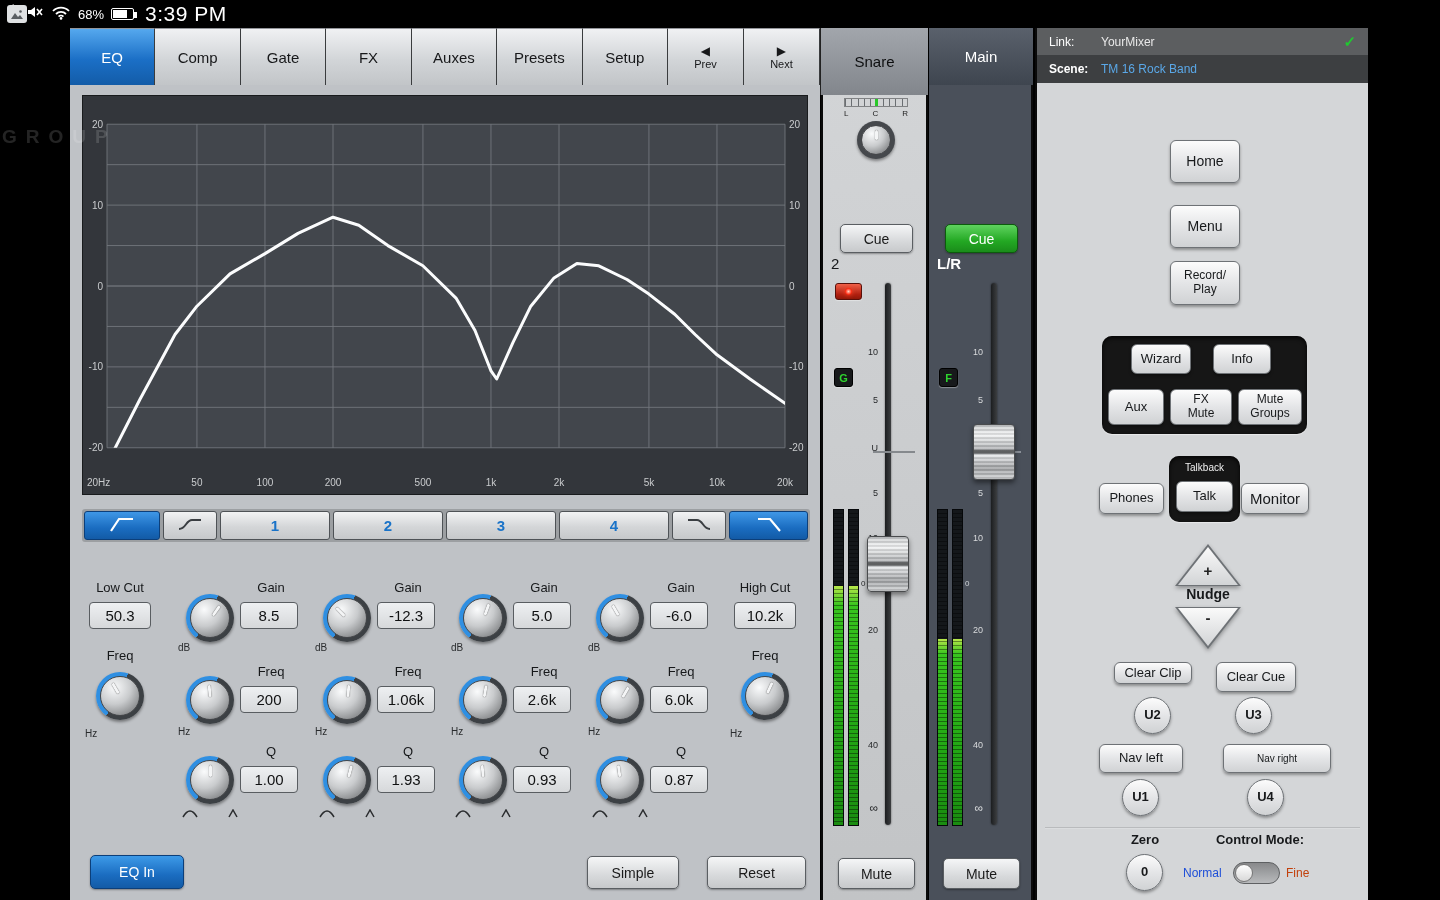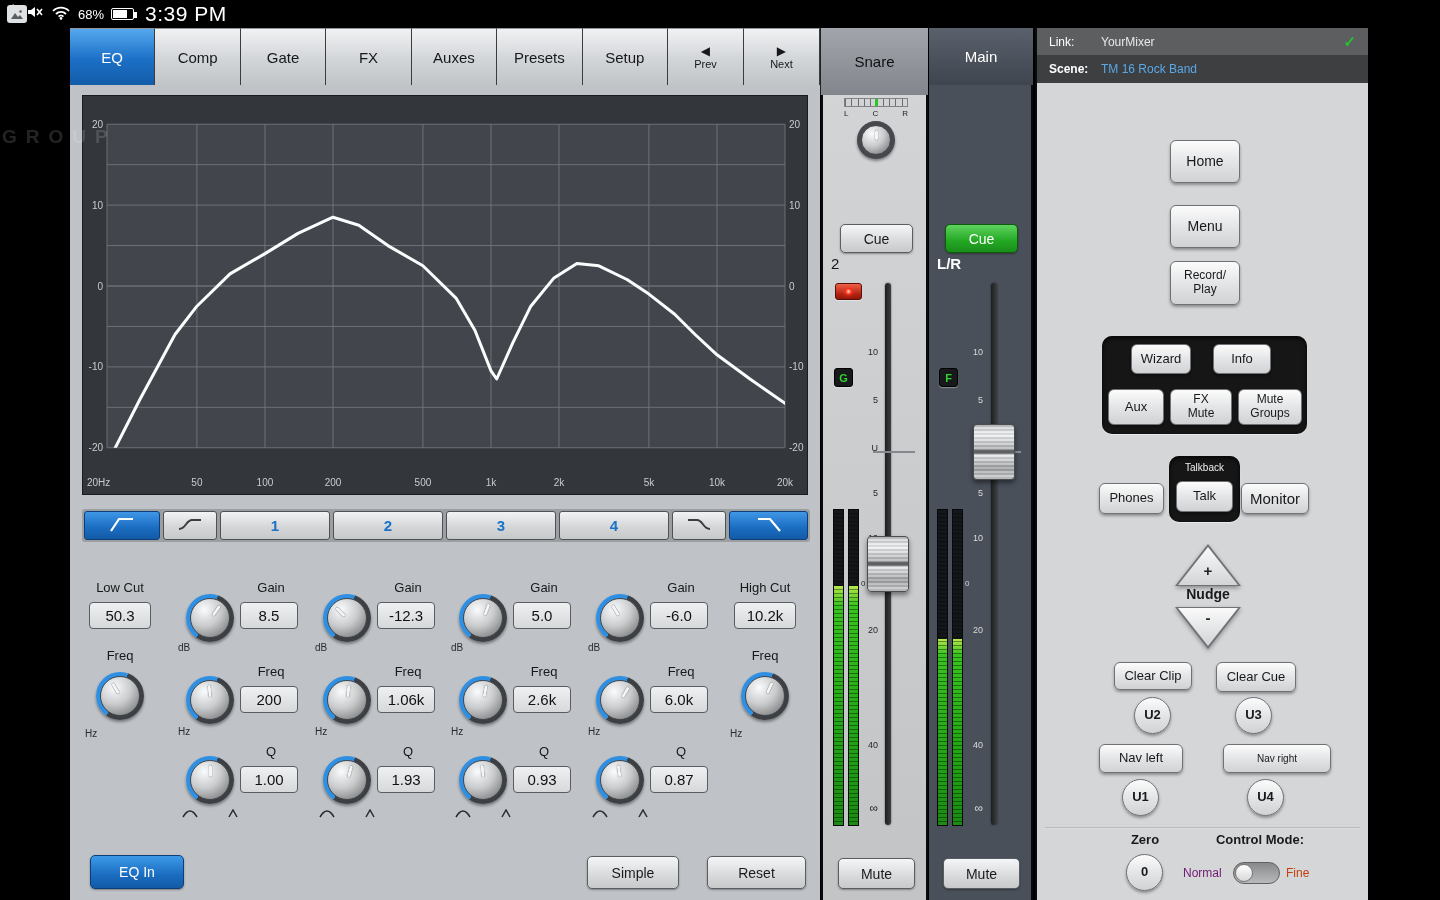--- a/index.html
+++ b/index.html
@@ -168,31 +168,31 @@
   .tri-b{inset:0;background:#6e7276}
   .tri-f{background:linear-gradient(#fafafa,#d2d4d6)}
   .tw-up .tri-b{clip-path:polygon(50% 0,100% 100%,0 100%)}
   .tw-up .tri-f{clip-path:polygon(50% 0,100% 100%,0 100%);left:3px;right:3px;top:3px;bottom:1px}
   .tw-down .tri-b{clip-path:polygon(0 0,100% 0,50% 100%)}
   .tw-down .tri-f{clip-path:polygon(0 0,100% 0,50% 100%);left:3px;right:3px;top:1px;bottom:3px}
   .tri-sign{position:absolute;width:100%;text-align:center;font-size:15px;font-weight:bold;color:#222}
   .tw-up .tri-sign{top:18px}
   .tw-down .tri-sign{top:2px}
   .nudge-label{position:absolute;left:128px;top:558px;width:86px;text-align:center;font-size:14px;font-weight:bold;color:#17191b}
-  .b-clearclip{left:77px;top:634px;width:78px;height:28px;font-size:13px}
+  .b-clearclip{left:77px;top:634px;width:78px;height:22px;font-size:13px}
   .b-clearcue{left:179px;top:634px;width:80px;height:30px;font-size:13px}
   .circ{border-radius:50%;width:37px;height:37px;font-size:13px;font-weight:bold}
   .b-u2{left:97px;top:669px}.b-u3{left:198px;top:669px}.b-u1{left:85px;top:751px}.b-u4{left:210px;top:751px}
   .b-navleft{left:62px;top:716px;width:84px;height:29px;font-size:13px}
   .b-navright{left:186px;top:716px;width:108px;height:29px;font-size:10px}
   .r-divider{position:absolute;left:8px;right:8px;top:799px;height:2px;background:linear-gradient(#a8aaac,#eceef0)}
   .zero-label{position:absolute;left:88px;top:804px;width:40px;text-align:center;font-size:13px;font-weight:bold;color:#17191b}
   .b-zero{left:89px;top:826px}
   .cm-label{position:absolute;left:158px;top:804px;width:130px;font-size:13px;font-weight:bold;text-align:center;color:#17191b}
-  .cm-normal{position:absolute;left:146px;top:838px;font-size:12px;color:#701a75}
+  .cm-normal{position:absolute;left:146px;top:838px;font-size:12px;color:#1d4ed8}
   .cm-fine{position:absolute;left:249px;top:838px;font-size:12px;color:#c2410c}
   .pill{position:absolute;left:196px;top:834px;width:47px;height:22px;border-radius:11px;cursor:pointer;
     background:linear-gradient(#88898b,#b8babc);border:1px solid #5e6062}
   .pill-knob{position:absolute;left:1px;top:1px;width:18px;height:18px;border-radius:50%;
     background:linear-gradient(#fff,#d8d8d8);border:1px solid #777}
 </style>
 </head>
 <body>
 
 <div class="page">

